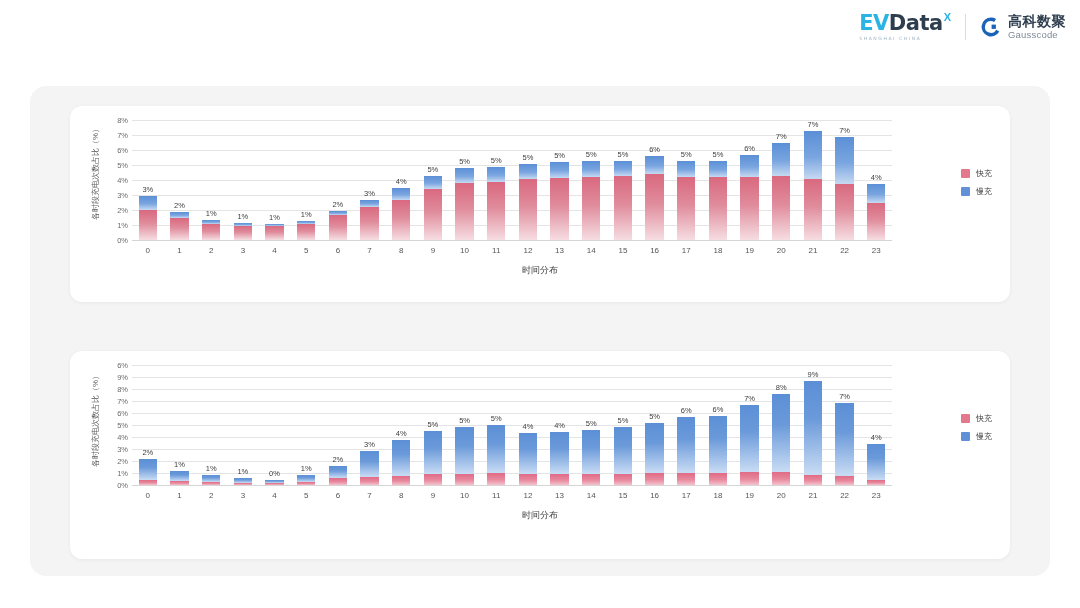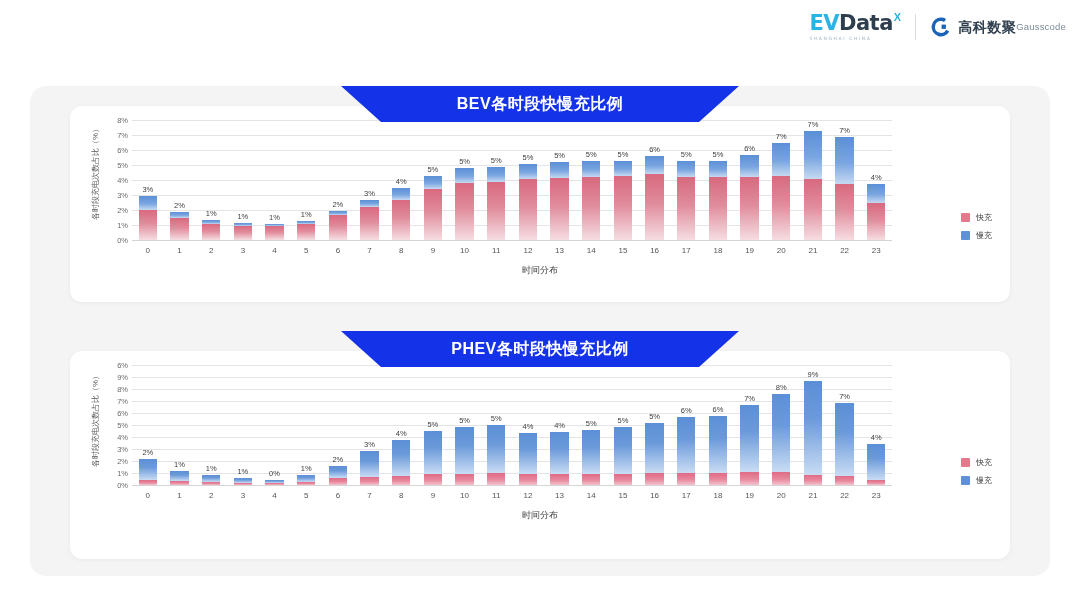--- a/index.html
+++ b/index.html
@@ -27,21 +27,21 @@
   }
   .evdata-ev{color:#2bb3e3;}
   .evdata-x{font-size:11px;color:#2bb3e3;font-weight:bold;margin-left:1px;margin-top:-2px;}
   .evdata-sub{
     font-size:4.5px;color:#9fb4c4;letter-spacing:1.6px;margin-top:2px;
     font-family:"DejaVu Sans",sans-serif;
   }
   .divider-v{width:1px;height:26px;background:#d7dde3;}
   .gauss{display:flex;align-items:center;gap:6px;}
   .gauss-mark{width:22px;height:22px;position:relative;}
-  .gauss-txt{display:flex;flex-direction:row;line-height:1;}
+  .gauss-txt{display:flex;flex-direction:column;line-height:1;}
   .gauss-cn{font-size:14px;font-weight:bold;color:#2f3e4e;letter-spacing:.5px;}
   .gauss-en{font-size:9.5px;color:#7d8b98;letter-spacing:.2px;margin-top:2px;}
 
   
   .panel{
     position:absolute;left:30px;top:86px;width:1020px;height:490px;
     background:#f4f4f4;border-radius:16px;
   }
 
   
@@ -111,21 +111,21 @@
     position:absolute;left:50%;transform:translateX(-50%);
     font-size:7.5px;color:#3d3d3d;white-space:nowrap;
   }
   .xticks{position:absolute;display:flex;}
   .xtick{flex:1;text-align:center;font-size:8px;color:#555;}
   .xlabel{
     position:absolute;width:100%;text-align:center;
     font-size:9px;color:#3d3d3d;
   }
 
-  .legend{position:absolute;display:flex;flex-direction:column;gap:7px;margin-top:44px;}
+  .legend{position:absolute;display:flex;flex-direction:column;gap:7px;}
   .leg-item{display:flex;align-items:center;gap:6px;}
   .leg-swatch{width:9px;height:9px;border-radius:1px;}
   .leg-text{font-size:8px;color:#3d3d3d;}
 </style>
 </head>
 <body>
 
 <div class="header">
   <div class="logos">
 
@@ -152,23 +152,20 @@
         <span class="gauss-en">Gausscode</span>
       </span>
     </div>
 
   </div>
 </div>
 
 <div class="panel">
 
   <div class="block b1">
-    <div class="banner">
-      <span class="banner-text">BEV各时段快慢充比例</span>
-    </div>
     <div class="card c1">
       <div class="plot-wrap">
         <div class="ylabel">
           <span>各时段充电次数占比（%）</span>
         </div>
         <div class="yticks" id="yt-bev" style="left: 28px; top: 0px; height: 100%;">
             <div class="ytick" style="top: 134px;">0%</div>
             <div class="ytick" style="top: 119px;">1%</div>
             <div class="ytick" style="top: 104px;">2%</div>
             <div class="ytick" style="top: 89px;">3%</div>
@@ -394,23 +391,20 @@
             <div class="leg-item">
               <span class="leg-swatch" style="background: rgb(96, 145, 216);"></span>
               <span class="leg-text">慢充</span>
             </div>
           </div>
       </div>
     </div>
   </div>
 
   <div class="block b2">
-    <div class="banner">
-      <span class="banner-text">PHEV各时段快慢充比例</span>
-    </div>
     <div class="card c2">
       <div class="plot-wrap">
         <div class="ylabel">
           <span>各时段充电次数占比（%）</span>
         </div>
         <div class="yticks" id="yt-phev" style="left: 28px; top: 0px; height: 100%;">
             <div class="ytick" style="top: 134px;">0%</div>
             <div class="ytick" style="top: 122px;">1%</div>
             <div class="ytick" style="top: 110px;">2%</div>
             <div class="ytick" style="top: 98px;">3%</div>

